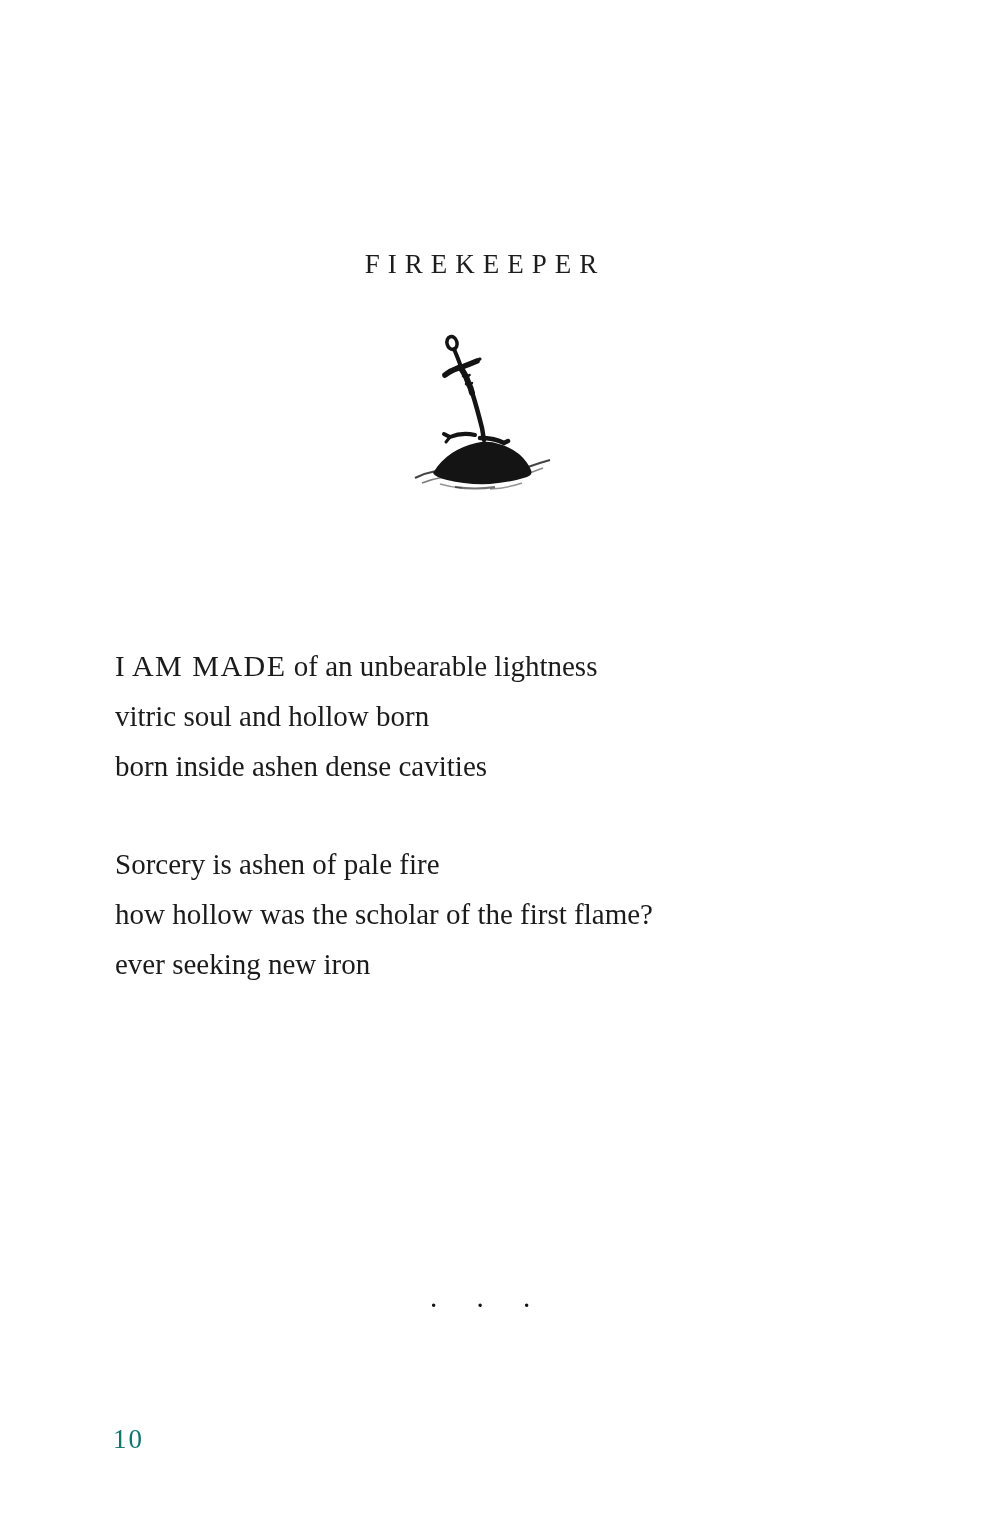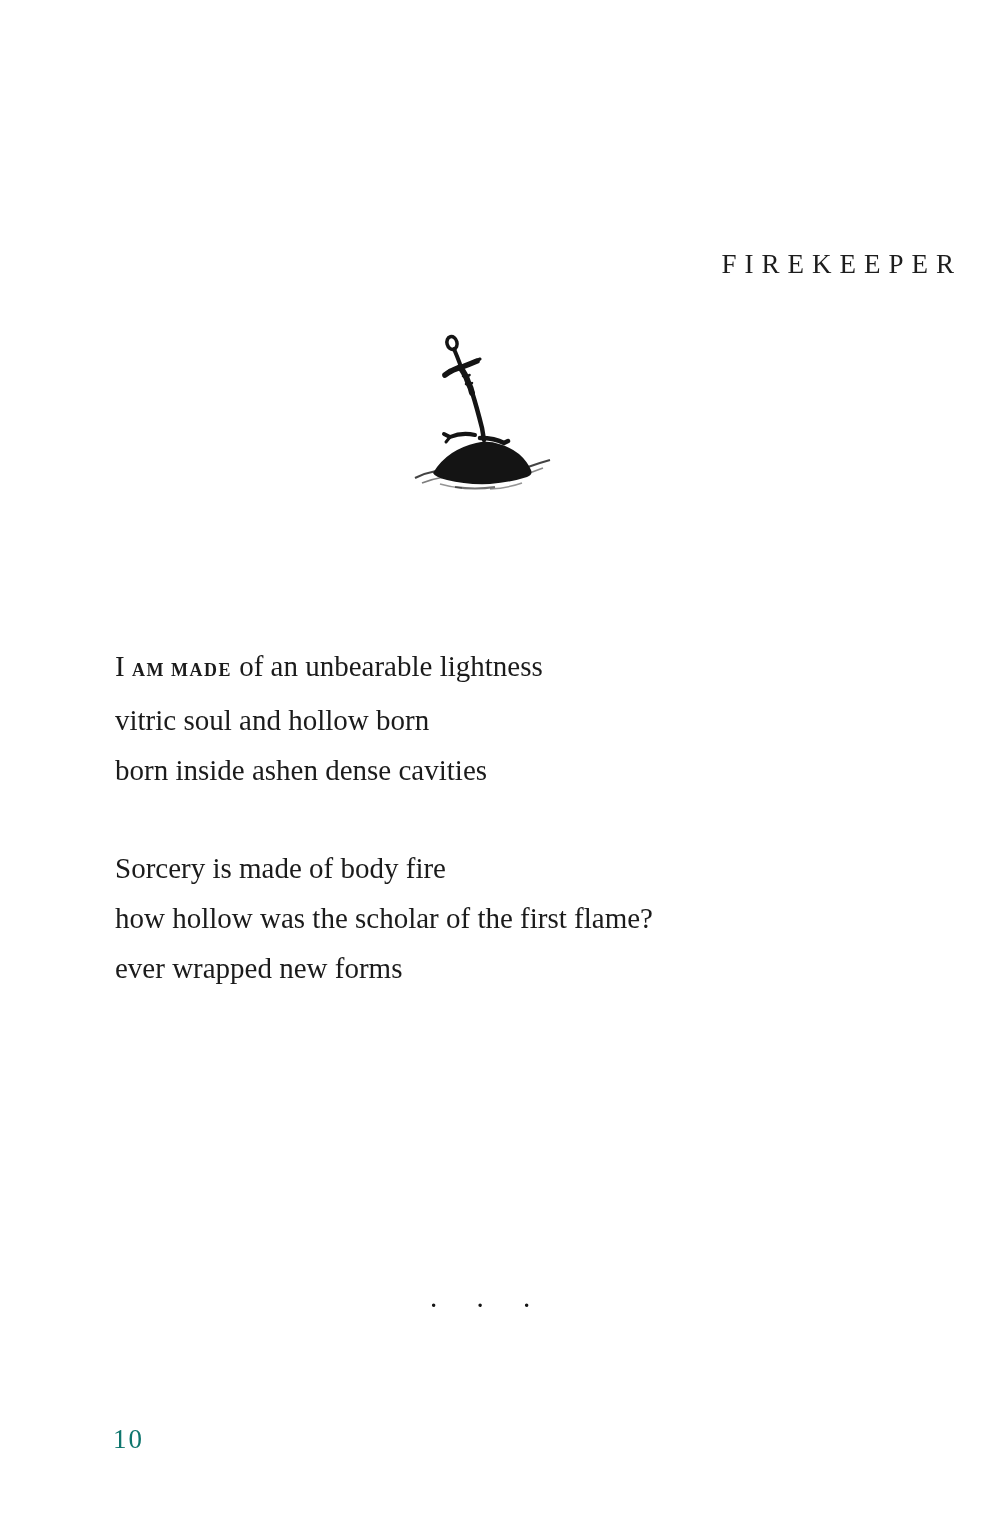--- a/index.html
+++ b/index.html
@@ -12,21 +12,21 @@
     color: #1b1b1b;
     overflow: hidden;
     margin: 0 auto;
   }
   .title {
     position: absolute;
     top: 249px;
     left: 0;
     width: 962px;
     margin: 0;
-    text-align: right;
+    text-align: center;
     font-size: 27px;
     font-weight: normal;
     letter-spacing: 8px;
     color: #1d1d1d;
     text-indent: 8px; 
   }
   .art {
     position: absolute;
     left: 400px;
     top: 320px;
@@ -38,23 +38,22 @@
     left: 115px;
     top: 641px;
     font-size: 29px;
     line-height: 50px;
     white-space: nowrap;
   }
   .stanza { margin: 0; }
   .stanza + .stanza { margin-top: 48px; }
   .line { margin: 0; }
   .sc {
-    font-size: 18px;
+    font-size: 30px;
     letter-spacing: 1.5px;
-    font-weight: bold;
   }
   .dots {
     position: absolute;
     top: 1288px;
     left: 0;
     width: 972px;
     text-align: center;
     font-size: 21px;
     font-weight: bold;
     letter-spacing: 12px;
@@ -116,23 +115,23 @@
 
   <div class="poem">
     <div class="stanza">
       <p class="line"><span>I</span> <span class="sc">AM MADE</span> <span>of an unbearable lightness</span></p>
       <p class="line">vitric soul and hollow born</p>
       <p class="line">born inside ashen dense cavities</p>
     </div>
     <div class="stanza">
     </div>
     <div class="stanza">
-      <p class="line">Sorcery is made of body fire</p>
+      <p class="line">Sorcery is ashen of pale fire</p>
       <p class="line">how hollow was the scholar of the first flame?</p>
-      <p class="line">ever wrapped new forms</p>
+      <p class="line">ever seeking new iron</p>
     </div>
   </div>
 
   <div class="dots">. . .</div>
 
   <div class="pagenum">10</div>
 
 </div>
 
 </body></html>

